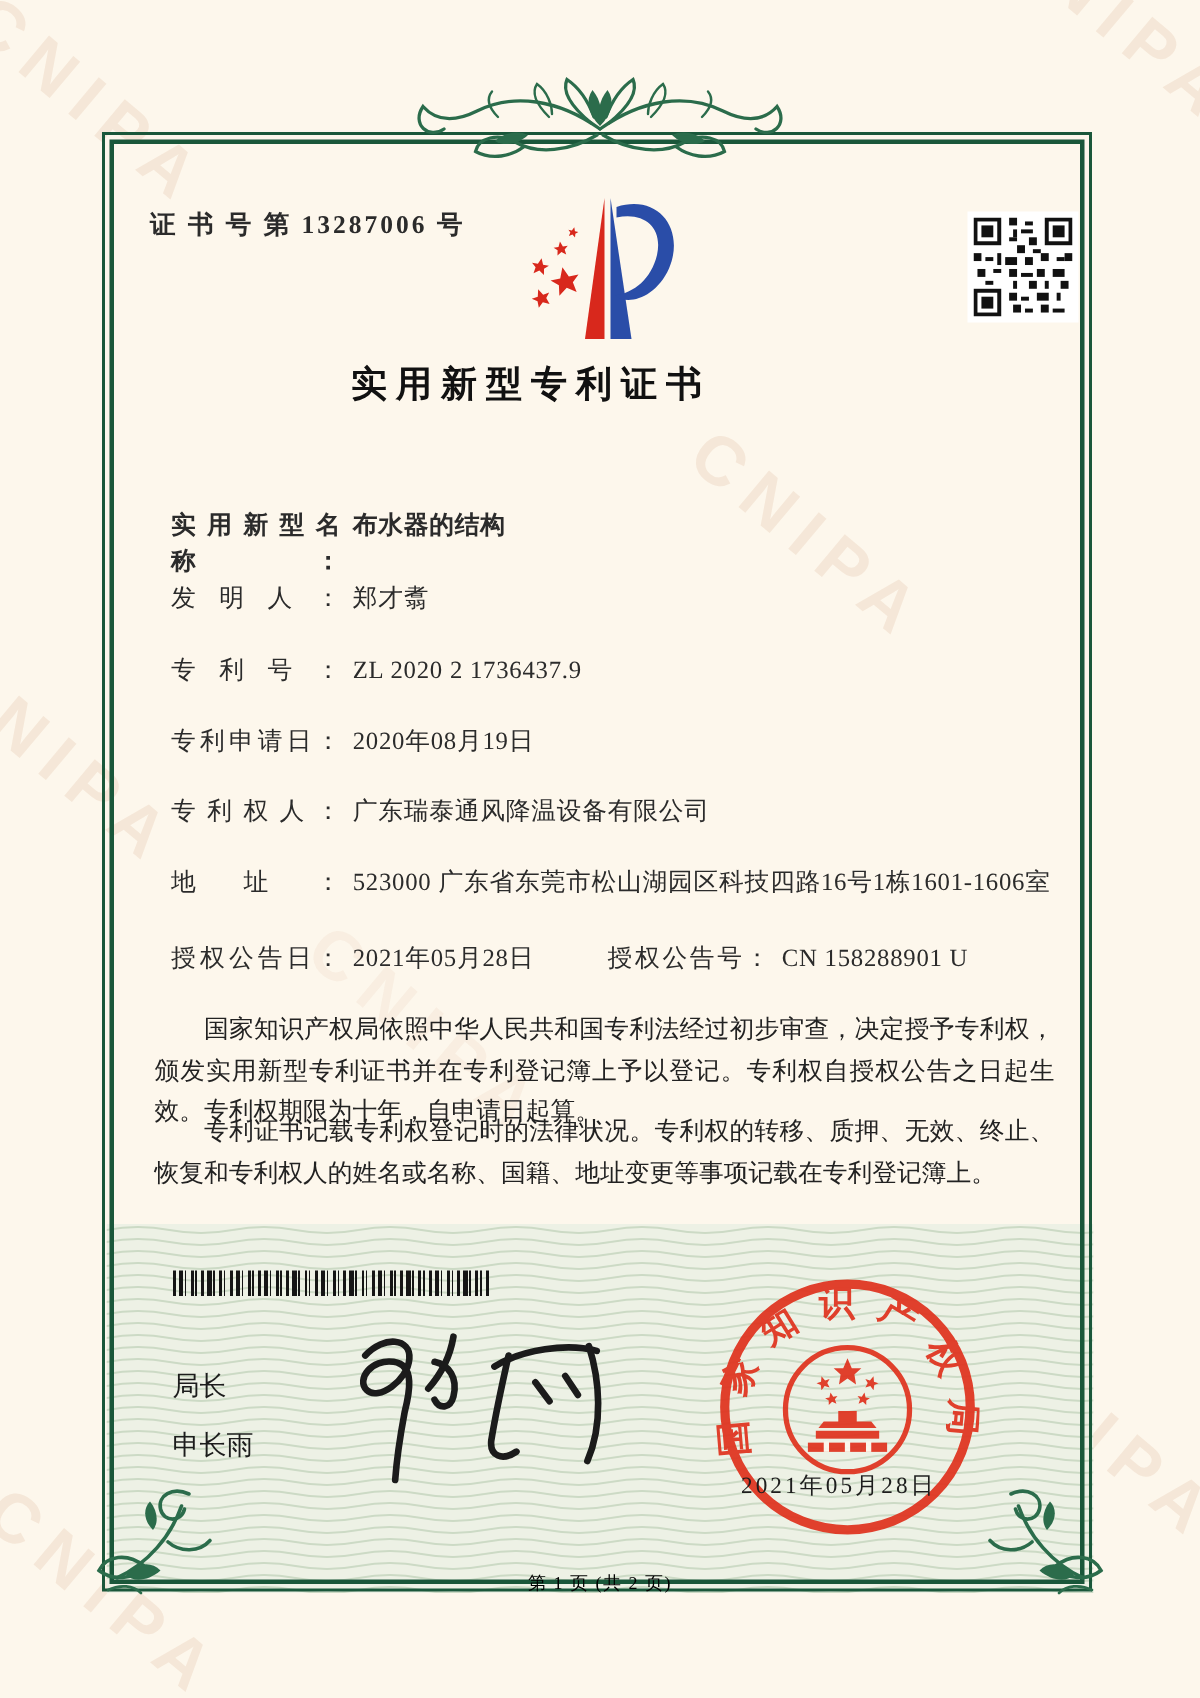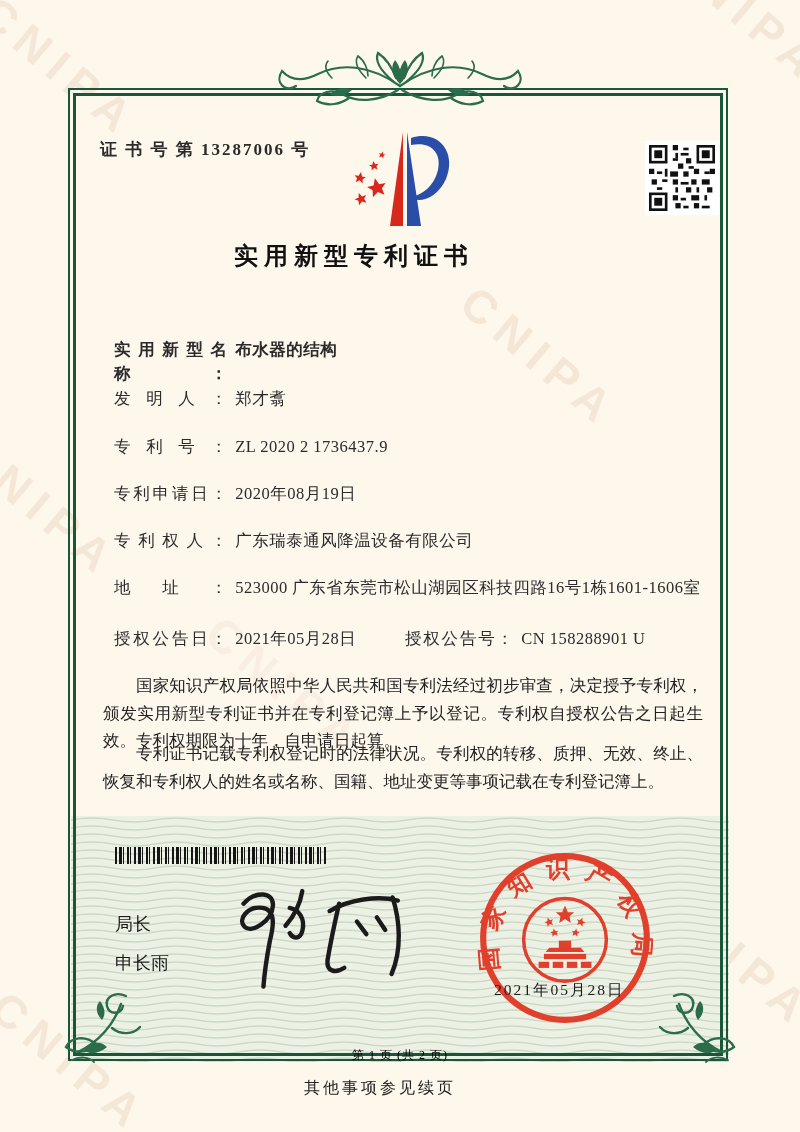--- a/index.html
+++ b/index.html
@@ -271,15 +271,14 @@
       <rect x="70" y="127" width="60" height="7"></rect>
       <rect x="82" y="126" width="4" height="8" fill="#fdf7ec"></rect>
       <rect x="98" y="126" width="4" height="8" fill="#fdf7ec"></rect>
       <rect x="114" y="126" width="4" height="8" fill="#fdf7ec"></rect>
     </g>
   </svg>
   <div class="seal-date">2021年05月28日</div>
 
   <div class="pagenum">第 1 页 (共 2 页)</div>
 
-  <div class="footnote">其他事项参见续页</div>
 
 </div>
 
 </body></html>

